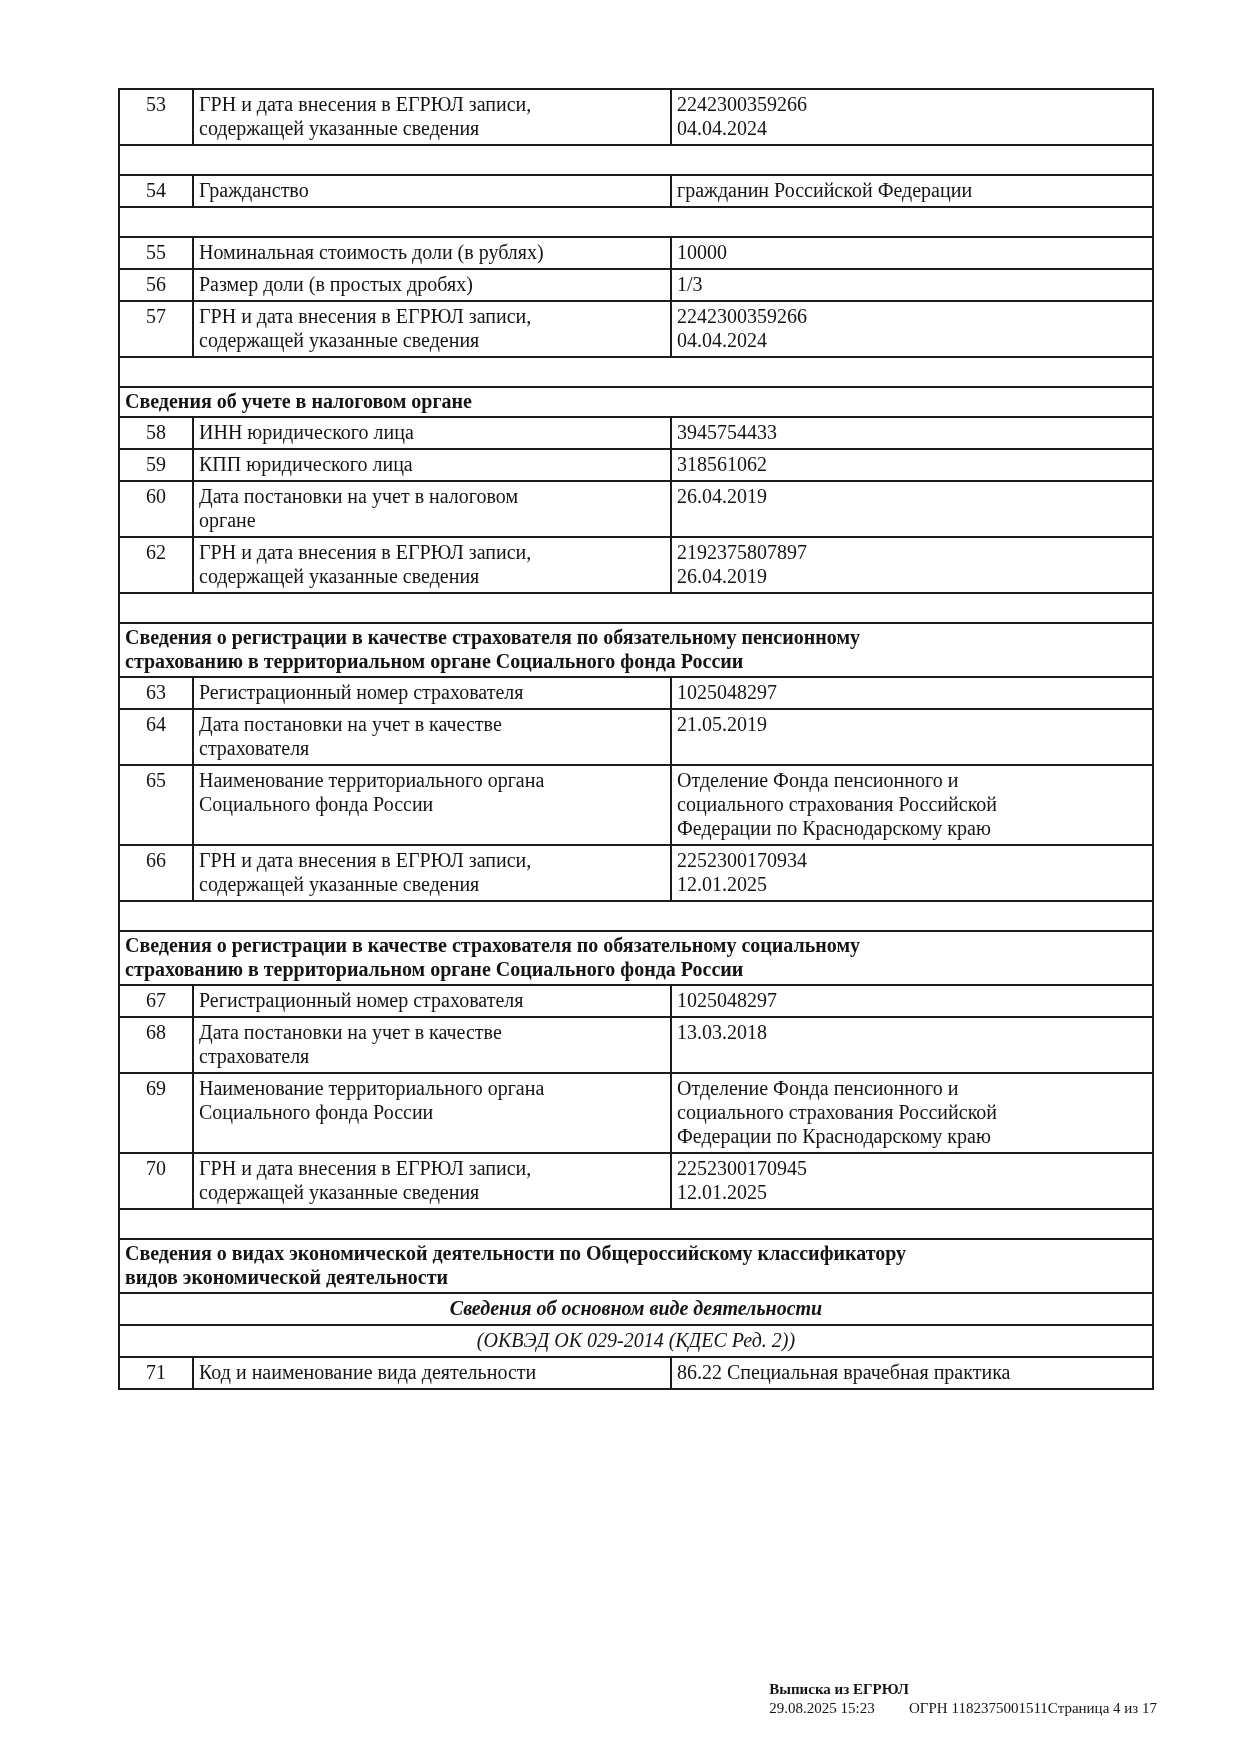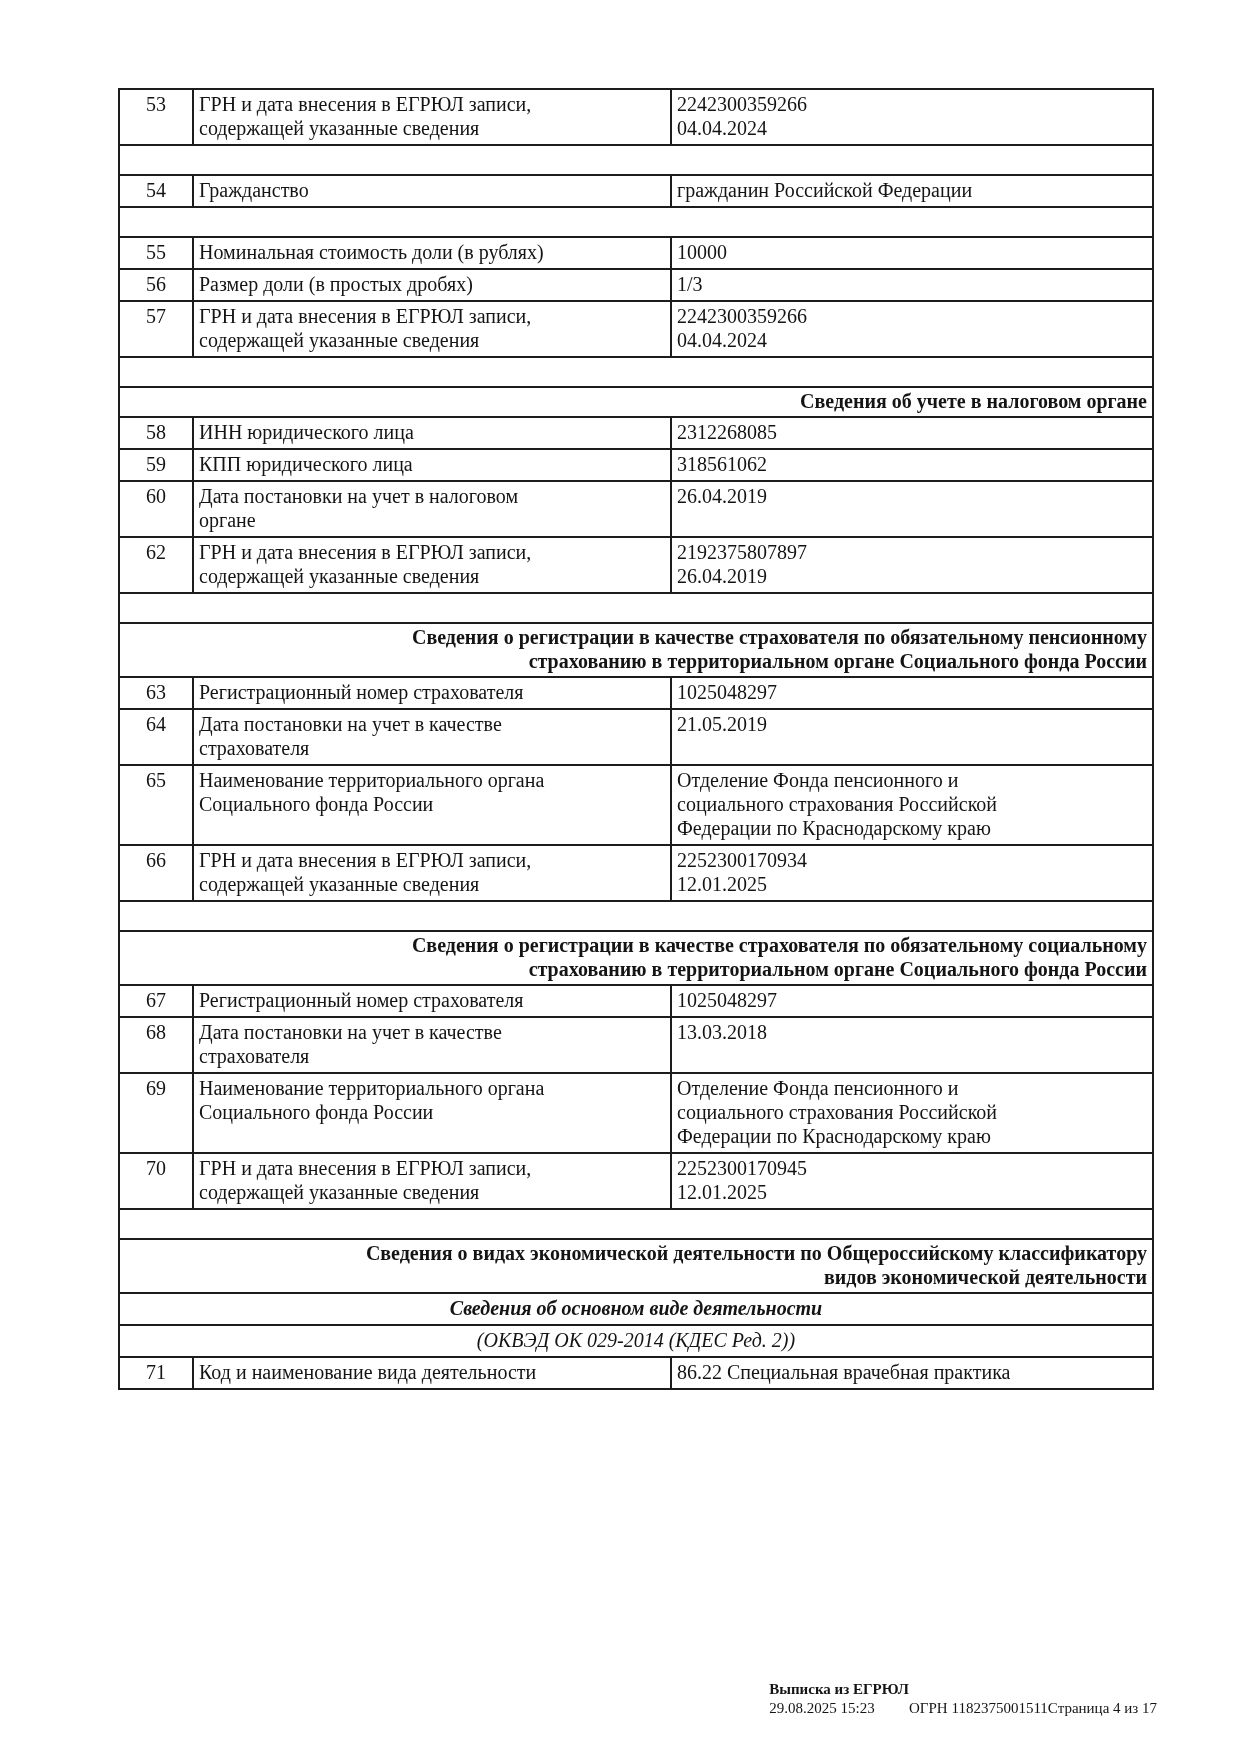--- a/index.html
+++ b/index.html
@@ -18,21 +18,21 @@
   }
   table.doc-table td {
     border:2px solid #1c1c1c;
     vertical-align:top;
     padding:2px 5px 4px 5px;
     white-space:pre-line;
     overflow:hidden;
   }
   td.num { text-align:center; padding-left:1px; padding-right:1px; }
   tr.spacer td { height:30px; padding:0; }
-  tr.section td { font-weight:bold; text-align:right; padding-top:1px; padding-bottom:3px; }
+  tr.section td { font-weight:bold; text-align:left; padding-top:1px; padding-bottom:3px; }
   tr.sub-bold-italic td { font-weight:bold; font-style:italic; text-align:center; }
   tr.sub-italic td { font-style:italic; text-align:center; }
 
   .footer {
     position:absolute; left:100px; top:1679px; width:1057px;
     display:flex; justify-content:flex-end; align-items:flex-end;
     font-size:15px; line-height:19px;
   }
   .footer .left { text-align:left; }
   .footer .left .doc-name { font-weight:bold; }
@@ -88,21 +88,21 @@
       </tr>
       <tr class="spacer">
           <td colspan="3"></td>
         </tr>
       <tr class="section">
         <td colspan="3">Сведения об учете в налоговом органе</td>
       </tr>
       <tr>
         <td class="num">58</td>
         <td>ИНН юридического лица</td>
-        <td>2312268085</td>
+        <td>3945754433</td>
       </tr>
       <tr>
         <td class="num">59</td>
         <td>КПП юридического лица</td>
         <td>318561062</td>
       </tr>
       <tr>
         <td class="num">60</td>
         <td>Дата постановки на учет в налоговом
 органе</td>

